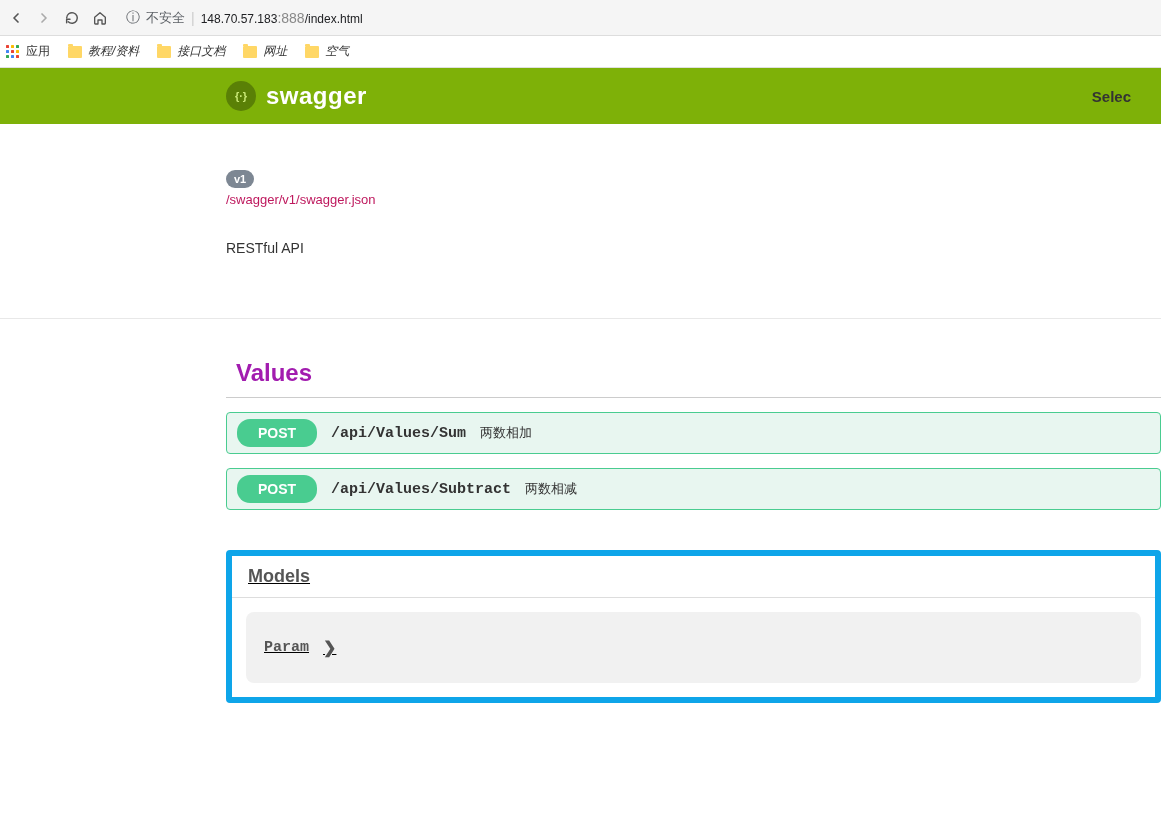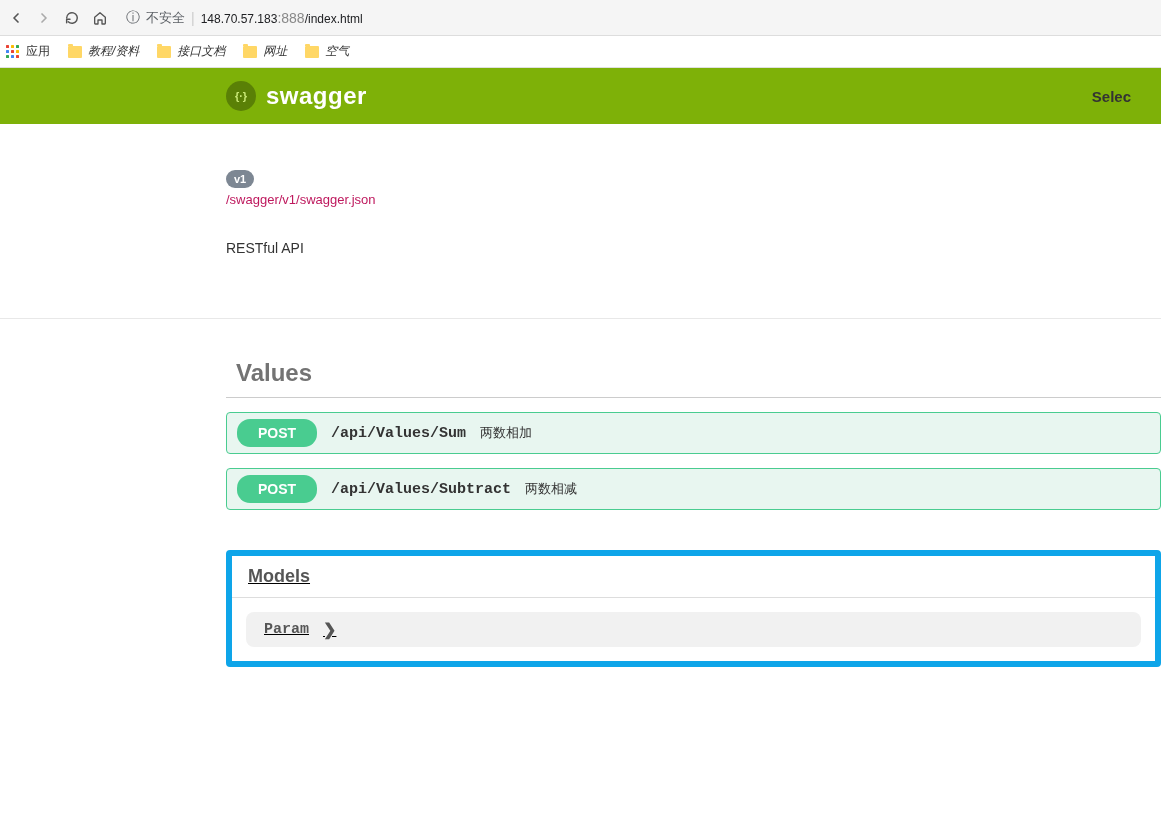--- a/index.html
+++ b/index.html
@@ -203,21 +203,21 @@
       border-top: 1px solid #e8e8e8;
       margin-top: 62px;
       width: 100%;
     }
     .section {
       padding: 30px 0 0 226px;
     }
     .section-title {
       font-size: 24px;
       font-weight: 700;
-      color: #737373;
+      color: #a21caf;
       padding: 10px 10px 10px 10px;
       border-bottom: 1px solid #ccc;
       margin-bottom: 14px;
     }
     .opblock {
       border: 1px solid;
       border-radius: 4px;
       margin-bottom: 14px;
       display: flex;
       align-items: center;
@@ -264,21 +264,21 @@
     }
     .models-header {
       padding: 10px 16px;
       font-size: 18px;
       font-weight: 700;
       color: #555;
       border-bottom: 1px solid #ddd;
     }
     .model-item {
       margin: 14px;
-      padding: 8px 18px;
+      padding: 26px 18px;
       background: #f1f1f1;
       border-radius: 8px;
       display: flex;
       align-items: center;
       gap: 14px;
       cursor: pointer;
     }
     .model-name {
       font-size: 15px;
       font-weight: 700;

